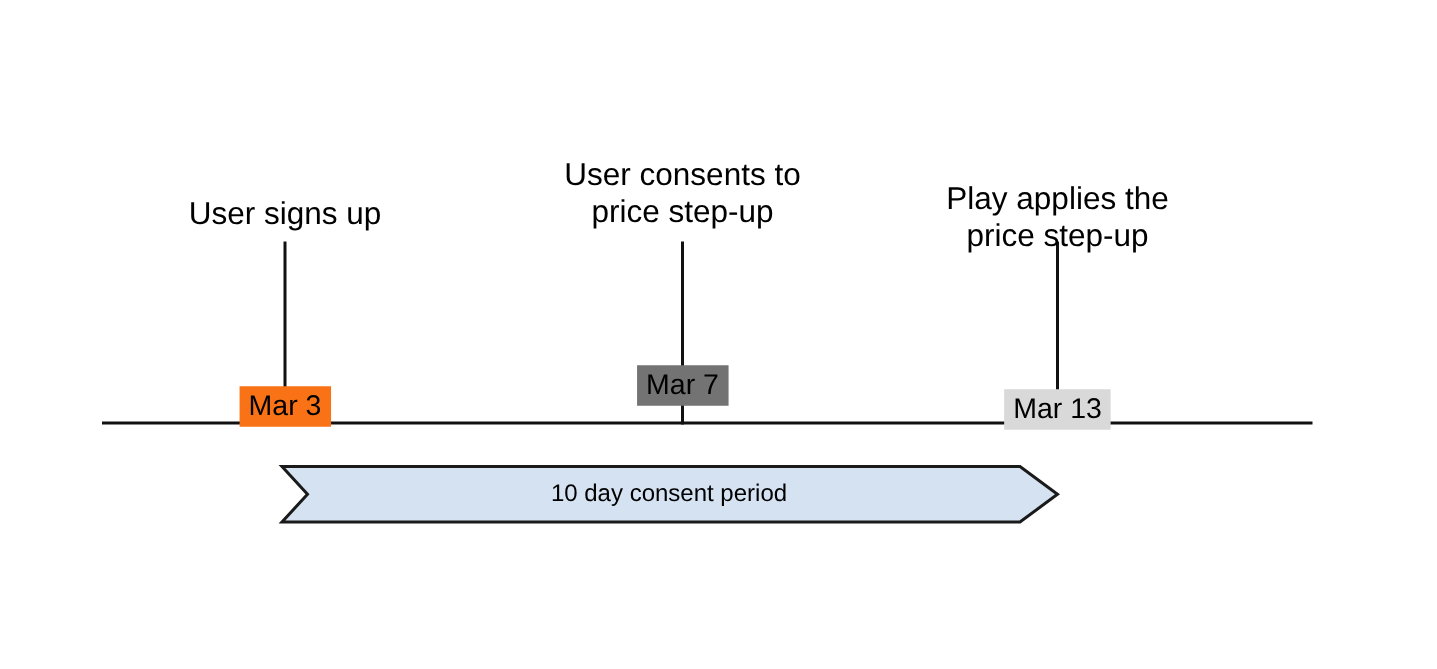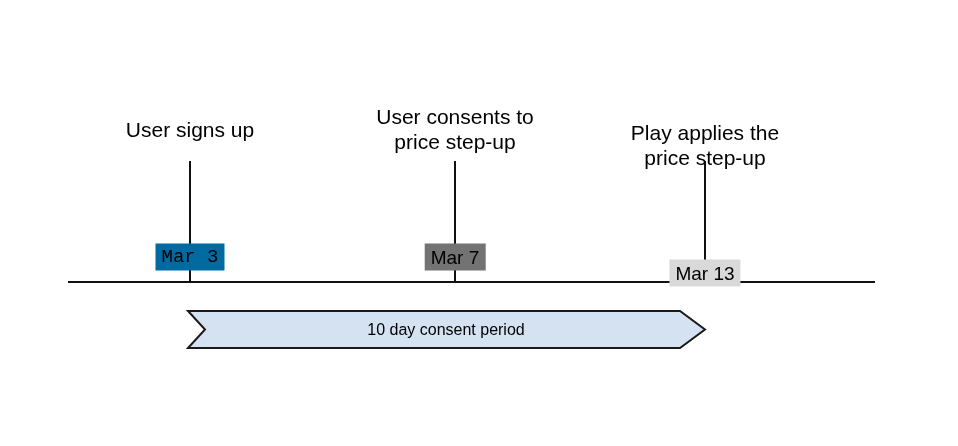--- a/index.html
+++ b/index.html
@@ -38,21 +38,21 @@
   }
   .banner-label {
     position: absolute;
     left: 446px;
     top: 330px;
     transform: translate(-50%, -50%);
     font-size: 16px;
     line-height: 24px;
     white-space: nowrap;
   }
-  .x-190 { left: 190px; }
+  .x-190 { left: 190px; margin-top: 14px; }
   .x-455 { left: 455px; }
   .x-705 { left: 705px; margin-top: 16px; }
 </style>
 </head>
 <body>
 
 <div class="canvas" style="background-color: rgb(255, 255, 255); color: rgb(0, 0, 0);">
 
   <svg class="layer" width="958" height="446" viewBox="0 0 958 446">
     <line x1="68" y1="282" x2="875" y2="282" stroke-width="2" style="stroke: rgb(17, 17, 17);"></line>
@@ -61,19 +61,19 @@
     <line x1="705" y1="161" x2="705" y2="283" stroke-width="2" style="stroke: rgb(17, 17, 17);"></line>
     <polygon points="188,311 680,311 705,329.5 680,348 188,348 205,329.5" stroke-width="2" stroke-linejoin="miter" style="fill: rgb(212, 226, 241); stroke: rgb(26, 26, 26);"></polygon>
   </svg>
 
   <div class="event-label x-190">User signs up</div>
   <div class="event-label x-455">User consents to
 price step-up</div>
   <div class="event-label x-705">Play applies the
 price step-up</div>
 
-  <div class="date-label x-190" style="background-color: #0369a1; font-family: Liberation Mono, monospace;">Mar 3</div>
+  <div class="date-label x-190" style="background-color: #f97316;">Mar 3</div>
   <div class="date-label x-455" style="background-color: #737373;">Mar 7</div>
   <div class="date-label x-705" style="background-color: rgb(217, 217, 217);">Mar 13</div>
 
   <div class="banner-label">10 day consent period</div>
 
 </div>
 
 </body></html>

